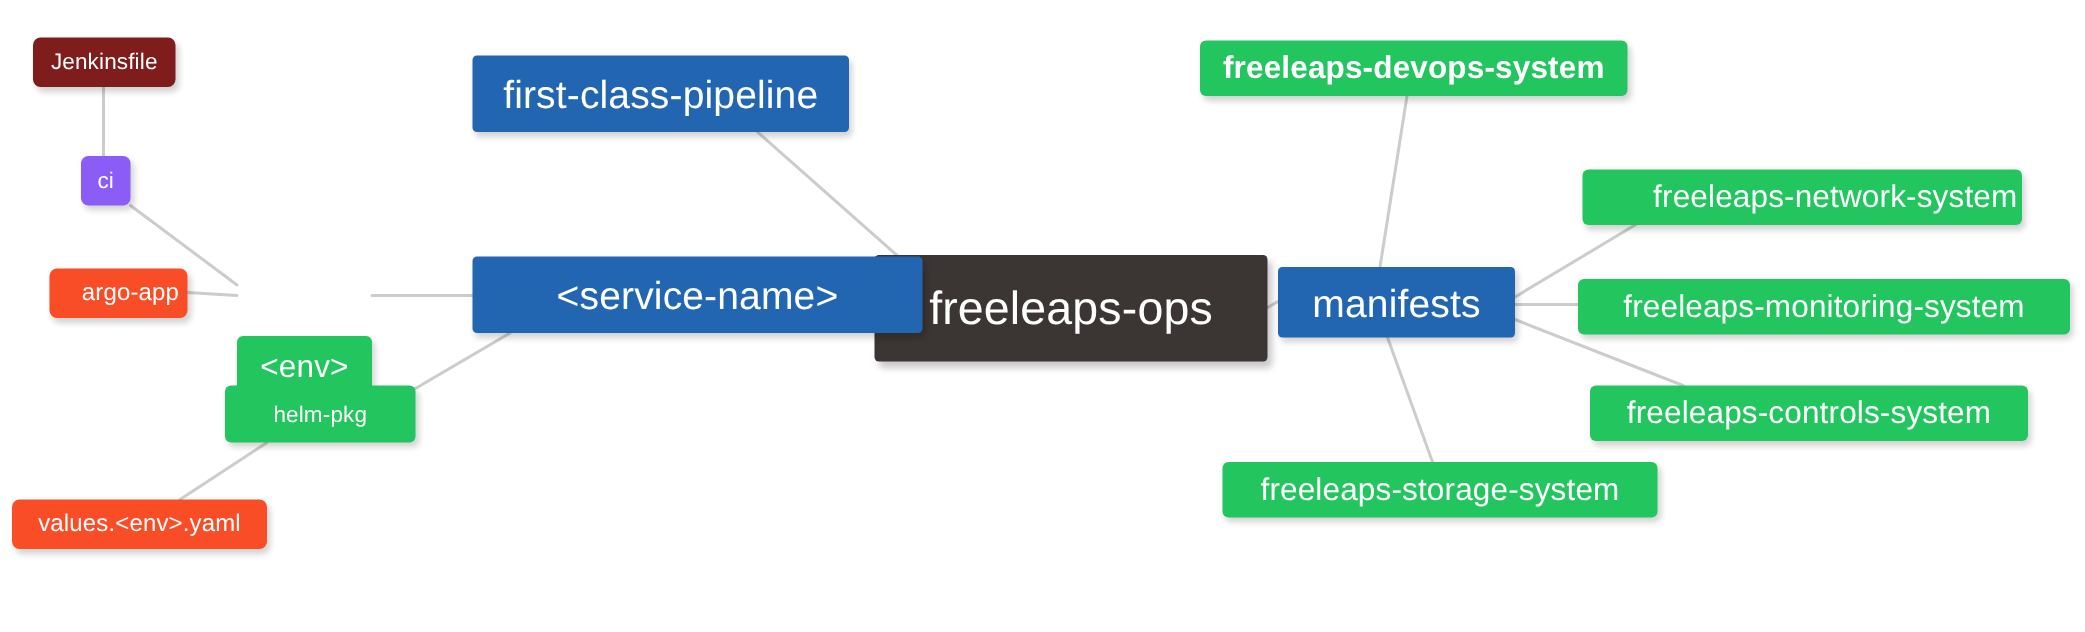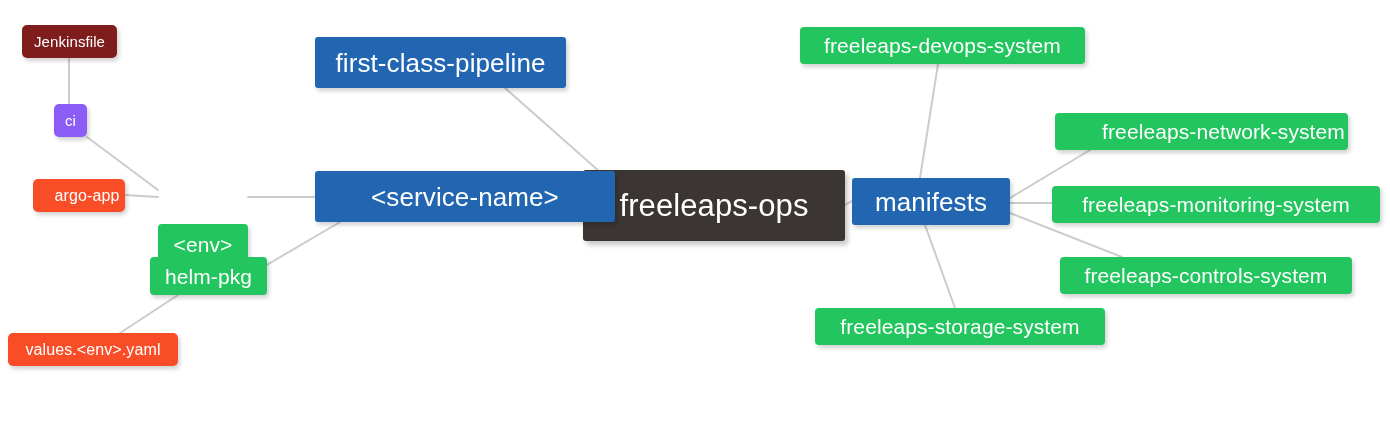--- a/index.html
+++ b/index.html
@@ -74,24 +74,24 @@
       <line x1="1010" y1="203" x2="1052" y2="203" stroke="#cccccc" stroke-width="2" stroke-linecap="round"></line>
       <line x1="1010" y1="213" x2="1122" y2="257" stroke="#cccccc" stroke-width="2" stroke-linecap="round"></line>
       <line x1="925" y1="225" x2="955" y2="308" stroke="#cccccc" stroke-width="2" stroke-linecap="round"></line>
     </svg>
   <div id="node-layer">
       <div class="node root" style="left: 583px; top: 170px; width: 262px; height: 71px; background: rgb(59, 54, 51); font-size: 31px;">freeleaps-ops</div>
       <div class="node lvl1" style="left: 315px; top: 171px; width: 300px; height: 51px; background: rgb(34, 102, 178); font-size: 26px;">&lt;service-name&gt;</div>
       <div class="node lvl1" style="left: 852px; top: 178px; width: 158px; height: 47px; background: rgb(34, 102, 178); font-size: 26px;">manifests</div>
       <div class="node lvl1" style="left: 315px; top: 37px; width: 251px; height: 51px; background: rgb(34, 102, 178); font-size: 26px;">first-class-pipeline</div>
       <div class="node lvl2" style="left: 158px; top: 177px; width: 90px; height: 41px; background: rgb(34, 197, 94); font-size: 21px; margin-top: 47px;">&lt;env&gt;</div>
-      <div class="node lvl2" style="left: 150px; top: 257px; width: 117px; height: 38px; background: rgb(34, 197, 94); font-size: 21px;">helm-pkg</div>
+      <div class="node lvl2" style="left: 150px; top: 257px; width: 127px; height: 38px; background: rgb(34, 197, 94); font-size: 15px;">helm-pkg</div>
       <div class="node lvl3" style="left: 54px; top: 104px; width: 33px; height: 33px; background: #8b5cf6; font-size: 15px;">ci</div>
       <div class="node lvl3" style="left: 33px; top: 179px; width: 92px; height: 33px; background: rgb(249, 77, 40); font-size: 16px; padding-left: 16px;">argo-app</div>
       <div class="node lvl3" style="left: 22px; top: 25px; width: 95px; height: 33px; background: #7f1d1d; font-size: 15px;">Jenkinsfile</div>
       <div class="node lvl3" style="left: 8px; top: 333px; width: 170px; height: 33px; background: rgb(249, 77, 40); font-size: 16px;">values.&lt;env&gt;.yaml</div>
-      <div class="node lvl2" style="left: 800px; top: 27px; width: 285px; height: 37px; background: rgb(34, 197, 94); font-size: 21px;">freeleaps-devops-system</div>
+      <div class="node lvl2" style="left: 800px; top: 27px; width: 285px; height: 37px; background: rgb(34, 197, 94); font-size: 21px; font-weight: bold;">freeleaps-devops-system</div>
       <div class="node lvl2" style="left: 1055px; top: 113px; width: 293px; height: 37px; background: rgb(34, 197, 94); font-size: 21px; padding-left: 44px;">freeleaps-network-system</div>
       <div class="node lvl2" style="left: 1052px; top: 186px; width: 328px; height: 37px; background: rgb(34, 197, 94); font-size: 21px;">freeleaps-monitoring-system</div>
       <div class="node lvl2" style="left: 1060px; top: 257px; width: 292px; height: 37px; background: rgb(34, 197, 94); font-size: 21px;">freeleaps-controls-system</div>
       <div class="node lvl2" style="left: 815px; top: 308px; width: 290px; height: 37px; background: rgb(34, 197, 94); font-size: 21px;">freeleaps-storage-system</div>
     </div>
 </div>
 
 </body></html>

